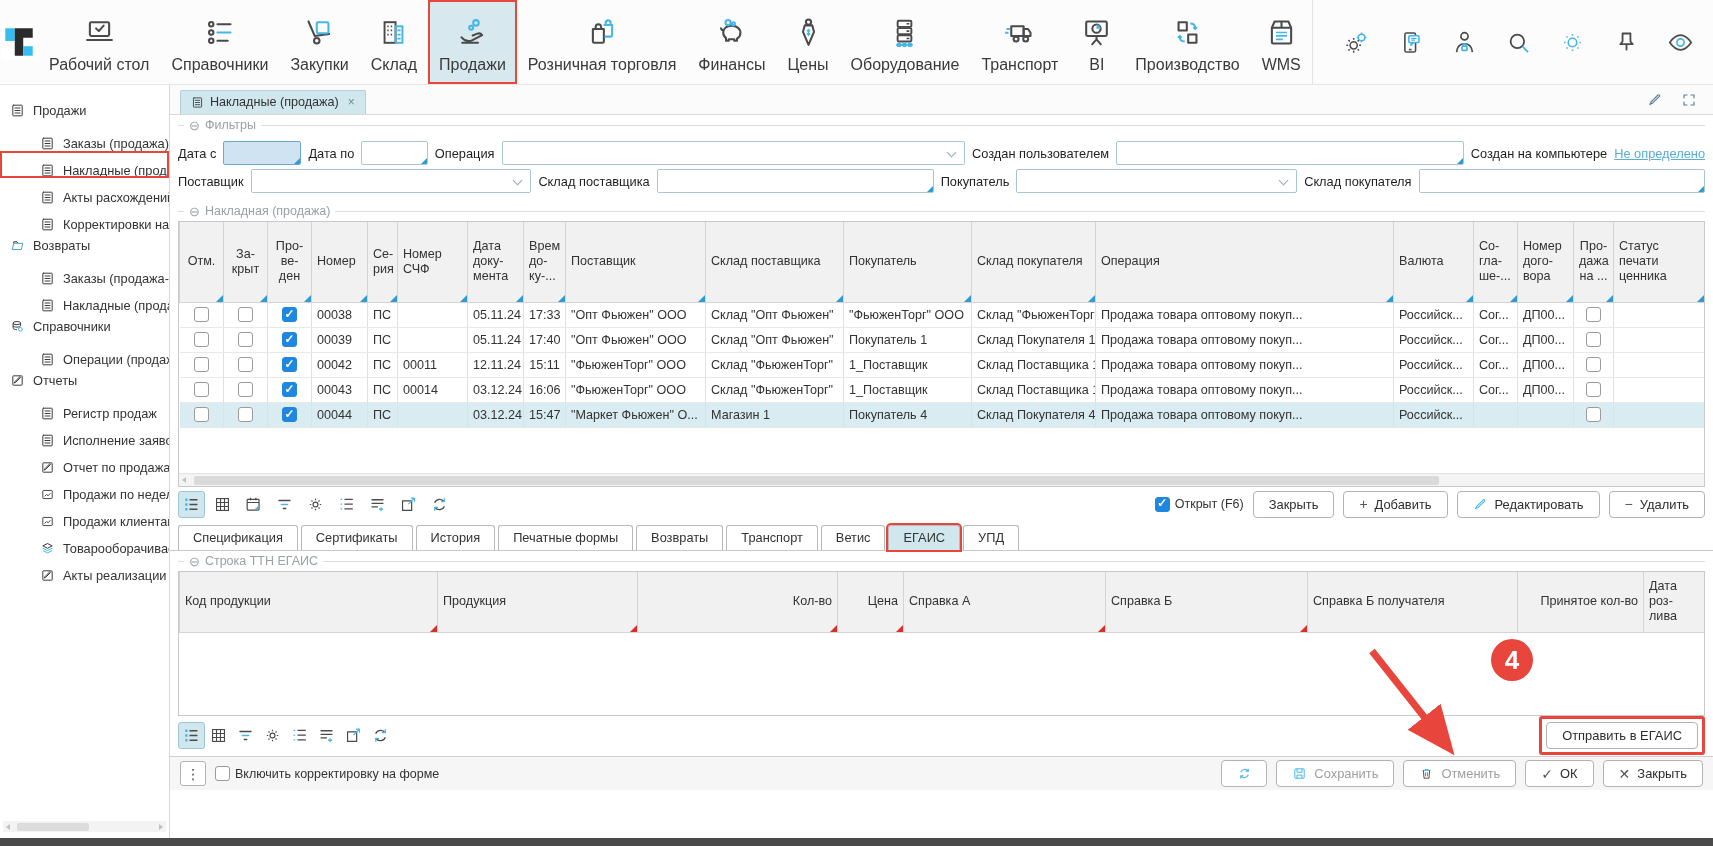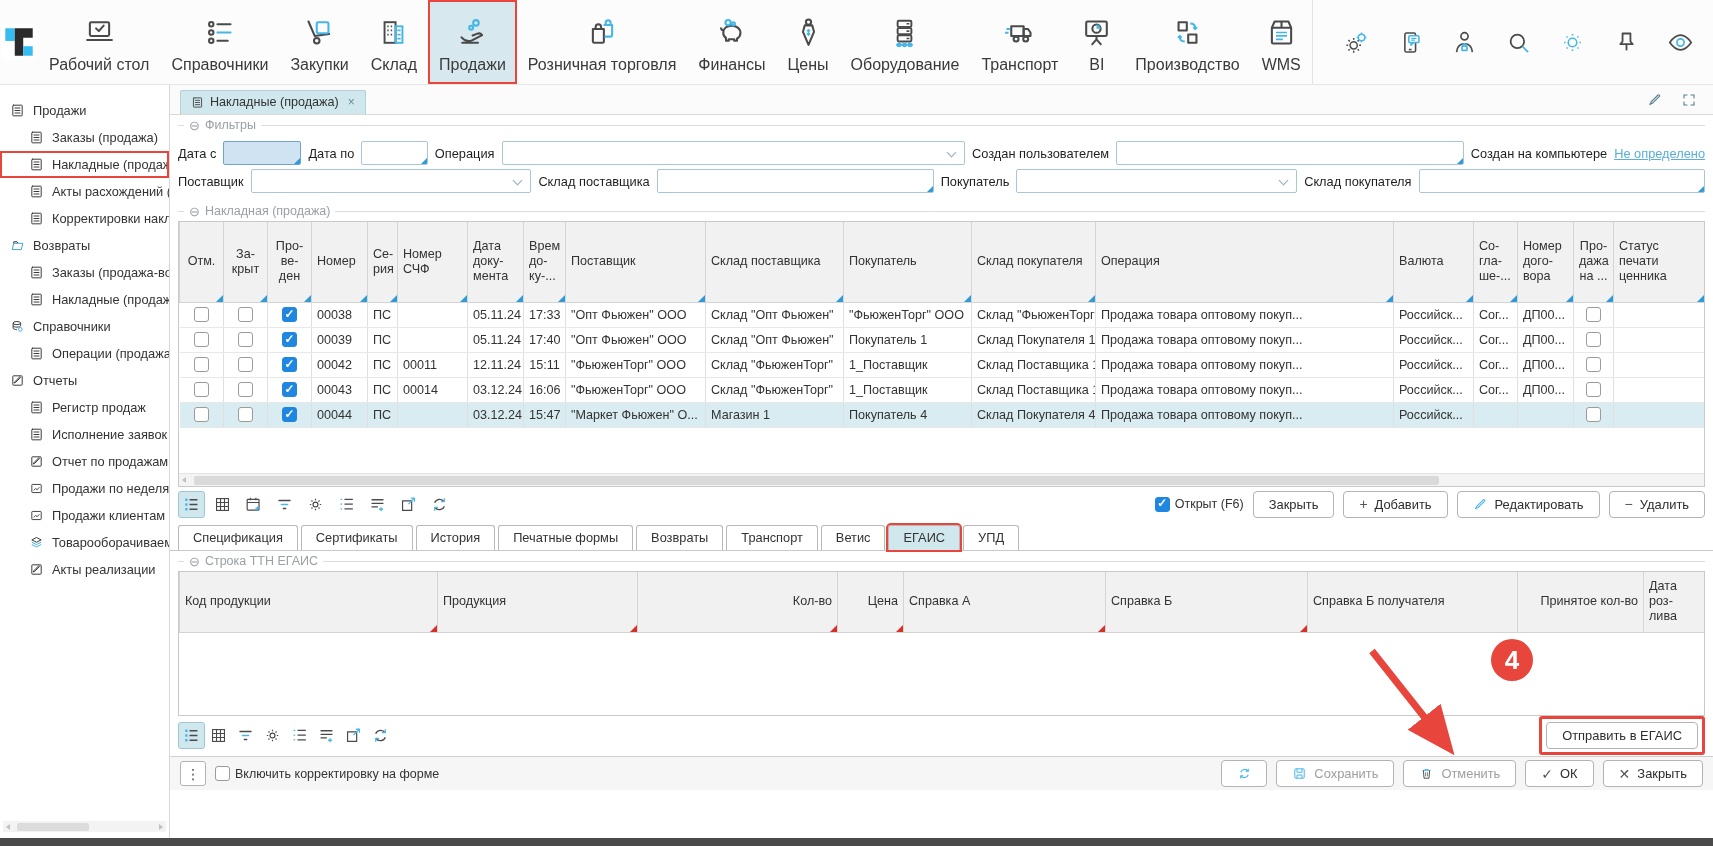--- a/index.html
+++ b/index.html
@@ -20,21 +20,21 @@
   .mitem.sel { background:#d7e9ee; border:2.5px solid #e8453c; padding:7px 9px 8px; }
   .tb-right { margin-left:auto; display:flex; align-items:center; gap:27px; padding:0 30px; border-left:1px solid #e3e3e3; }
   .tb-right .ic { width:27px; height:27px; cursor:pointer; }
 
   
   .shell { display:flex; height:753px; }
 
   
   .sidebar { width:170px; flex:none; border-right:1px solid #d8d8d8; padding-top:12px; position:relative; overflow:hidden; }
   .sb-it { display:flex; align-items:center; gap:8px; height:27px; padding-left:10px; white-space:nowrap; overflow:hidden; font-size:12.8px; cursor:pointer; }
-  .sb-it.l1 { padding-left:29px; }
+  .sb-it.l1 { padding-left:40px;align-items:flex-end; }
   .sb-it .ic { width:15px; height:15px; flex:none; }
   .sb-it.annot { outline:2.5px solid #e8453c; outline-offset:-2px; }
   .sb-scroll { position:absolute; bottom:6px; left:3px; right:3px; height:11px; background:#f3f3f3; }
   .sb-scroll .thumb { position:absolute; left:14px; top:1.5px; height:8px; width:72px; background:#dcdcdc; border-radius:2px; }
   .arrow-l, .arrow-r { position:absolute; top:2.5px; width:0; height:0; border-top:3.5px solid transparent; border-bottom:3.5px solid transparent; }
   .arrow-l { left:3px; border-right:4.5px solid #c0c0c0; }
   .arrow-r { right:3px; border-left:4.5px solid #c0c0c0; }
 
   
   .main { flex:1; display:flex; flex-direction:column; min-width:0; position:relative; }

